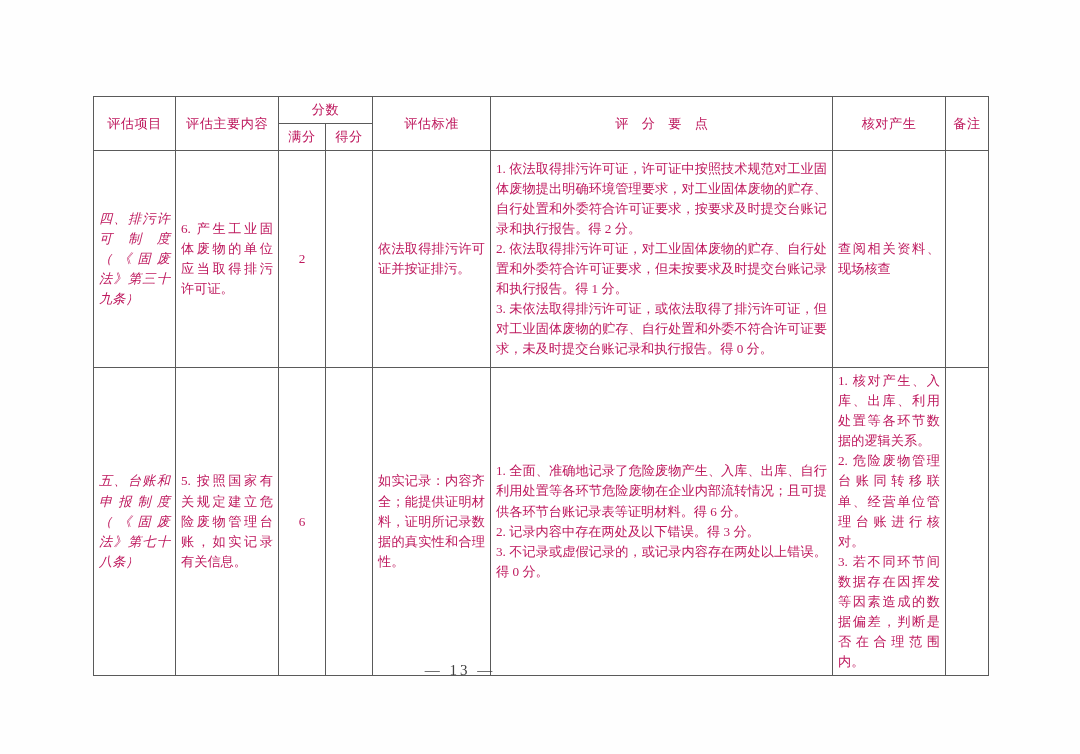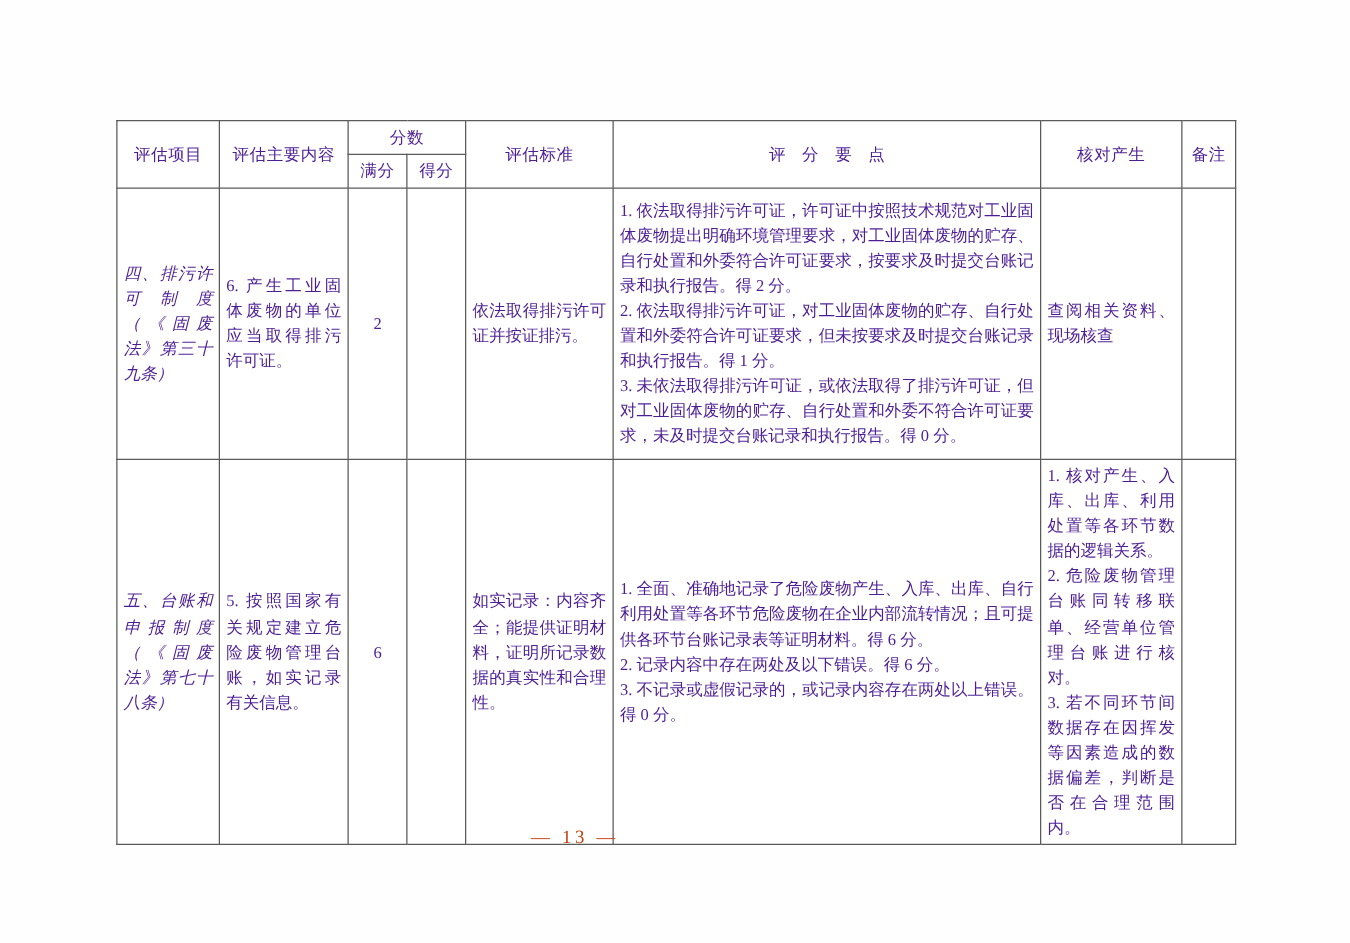--- a/index.html
+++ b/index.html
@@ -34,21 +34,21 @@
     background: #ffffff;
   }
 
   .eval-table td, .eval-table th {
     border: 1px solid #5a5a5a;
     vertical-align: middle;
     padding: 3px 5px;
     font-weight: normal;
     font-size: 13.2px;
     line-height: 1.52;
-    color: #4c1d95;
+    color: #be185d;
   }
 
   
   .hdr-cell {
     text-align: center;
     font-size: 13.6px;
     letter-spacing: 0.5px;
     padding: 5px 2px;
     color: #222;
   }
@@ -122,21 +122,21 @@
   .row-one td { height: 210px; }
   .row-two td { height: 282px; }
 
   .page-footer {
     position: absolute;
     left: 0;
     top: 662px;
     width: 920px;
     text-align: center;
     font-size: 15px;
-    color: #c2410c;
+    color: #404040;
     letter-spacing: 3px;
     font-family: "Liberation Serif", "DejaVu Serif", serif;
   }
 </style>
 </head>
 <body>
 
 <div class="page">
 
   <table class="eval-table">
@@ -185,21 +185,21 @@
       </tr>
 
       <tr class="row-two">
         <td class="cell-item">五、台账和申报制度（《固废法》第七十八条）</td>
         <td class="cell-content">5. 按照国家有关规定建立危险废物管理台账，如实记录有关信息。</td>
         <td class="cell-score">6</td>
         <td class="cell-score"></td>
         <td class="cell-crit">如实记录：内容齐全；能提供证明材料，证明所记录数据的真实性和合理性。</td>
         <td class="cell-points">
           <span class="pt-line">1. 全面、准确地记录了危险废物产生、入库、出库、自行利用处置等各环节危险废物在企业内部流转情况；且可提供各环节台账记录表等证明材料。得 6 分。</span>
-          <span class="pt-line">2. 记录内容中存在两处及以下错误。得 6 分。</span>
+          <span class="pt-line">2. 记录内容中存在两处及以下错误。得 3 分。</span>
           <span class="pt-line">3. 不记录或虚假记录的，或记录内容存在两处以上错误。得 0 分。</span>
         </td>
         <td class="cell-method">
           <span class="pt-line">1. 核对产生、入库、出库、利用处置等各环节数据的逻辑关系。</span>
           <span class="pt-line">2. 危险废物管理台账同转移联单、经营单位管理台账进行核对。</span>
           <span class="pt-line">3. 若不同环节间数据存在因挥发等因素造成的数据偏差，判断是否在合理范围内。</span>
         </td>
         <td class="cell-remark"></td>
       </tr>
 

